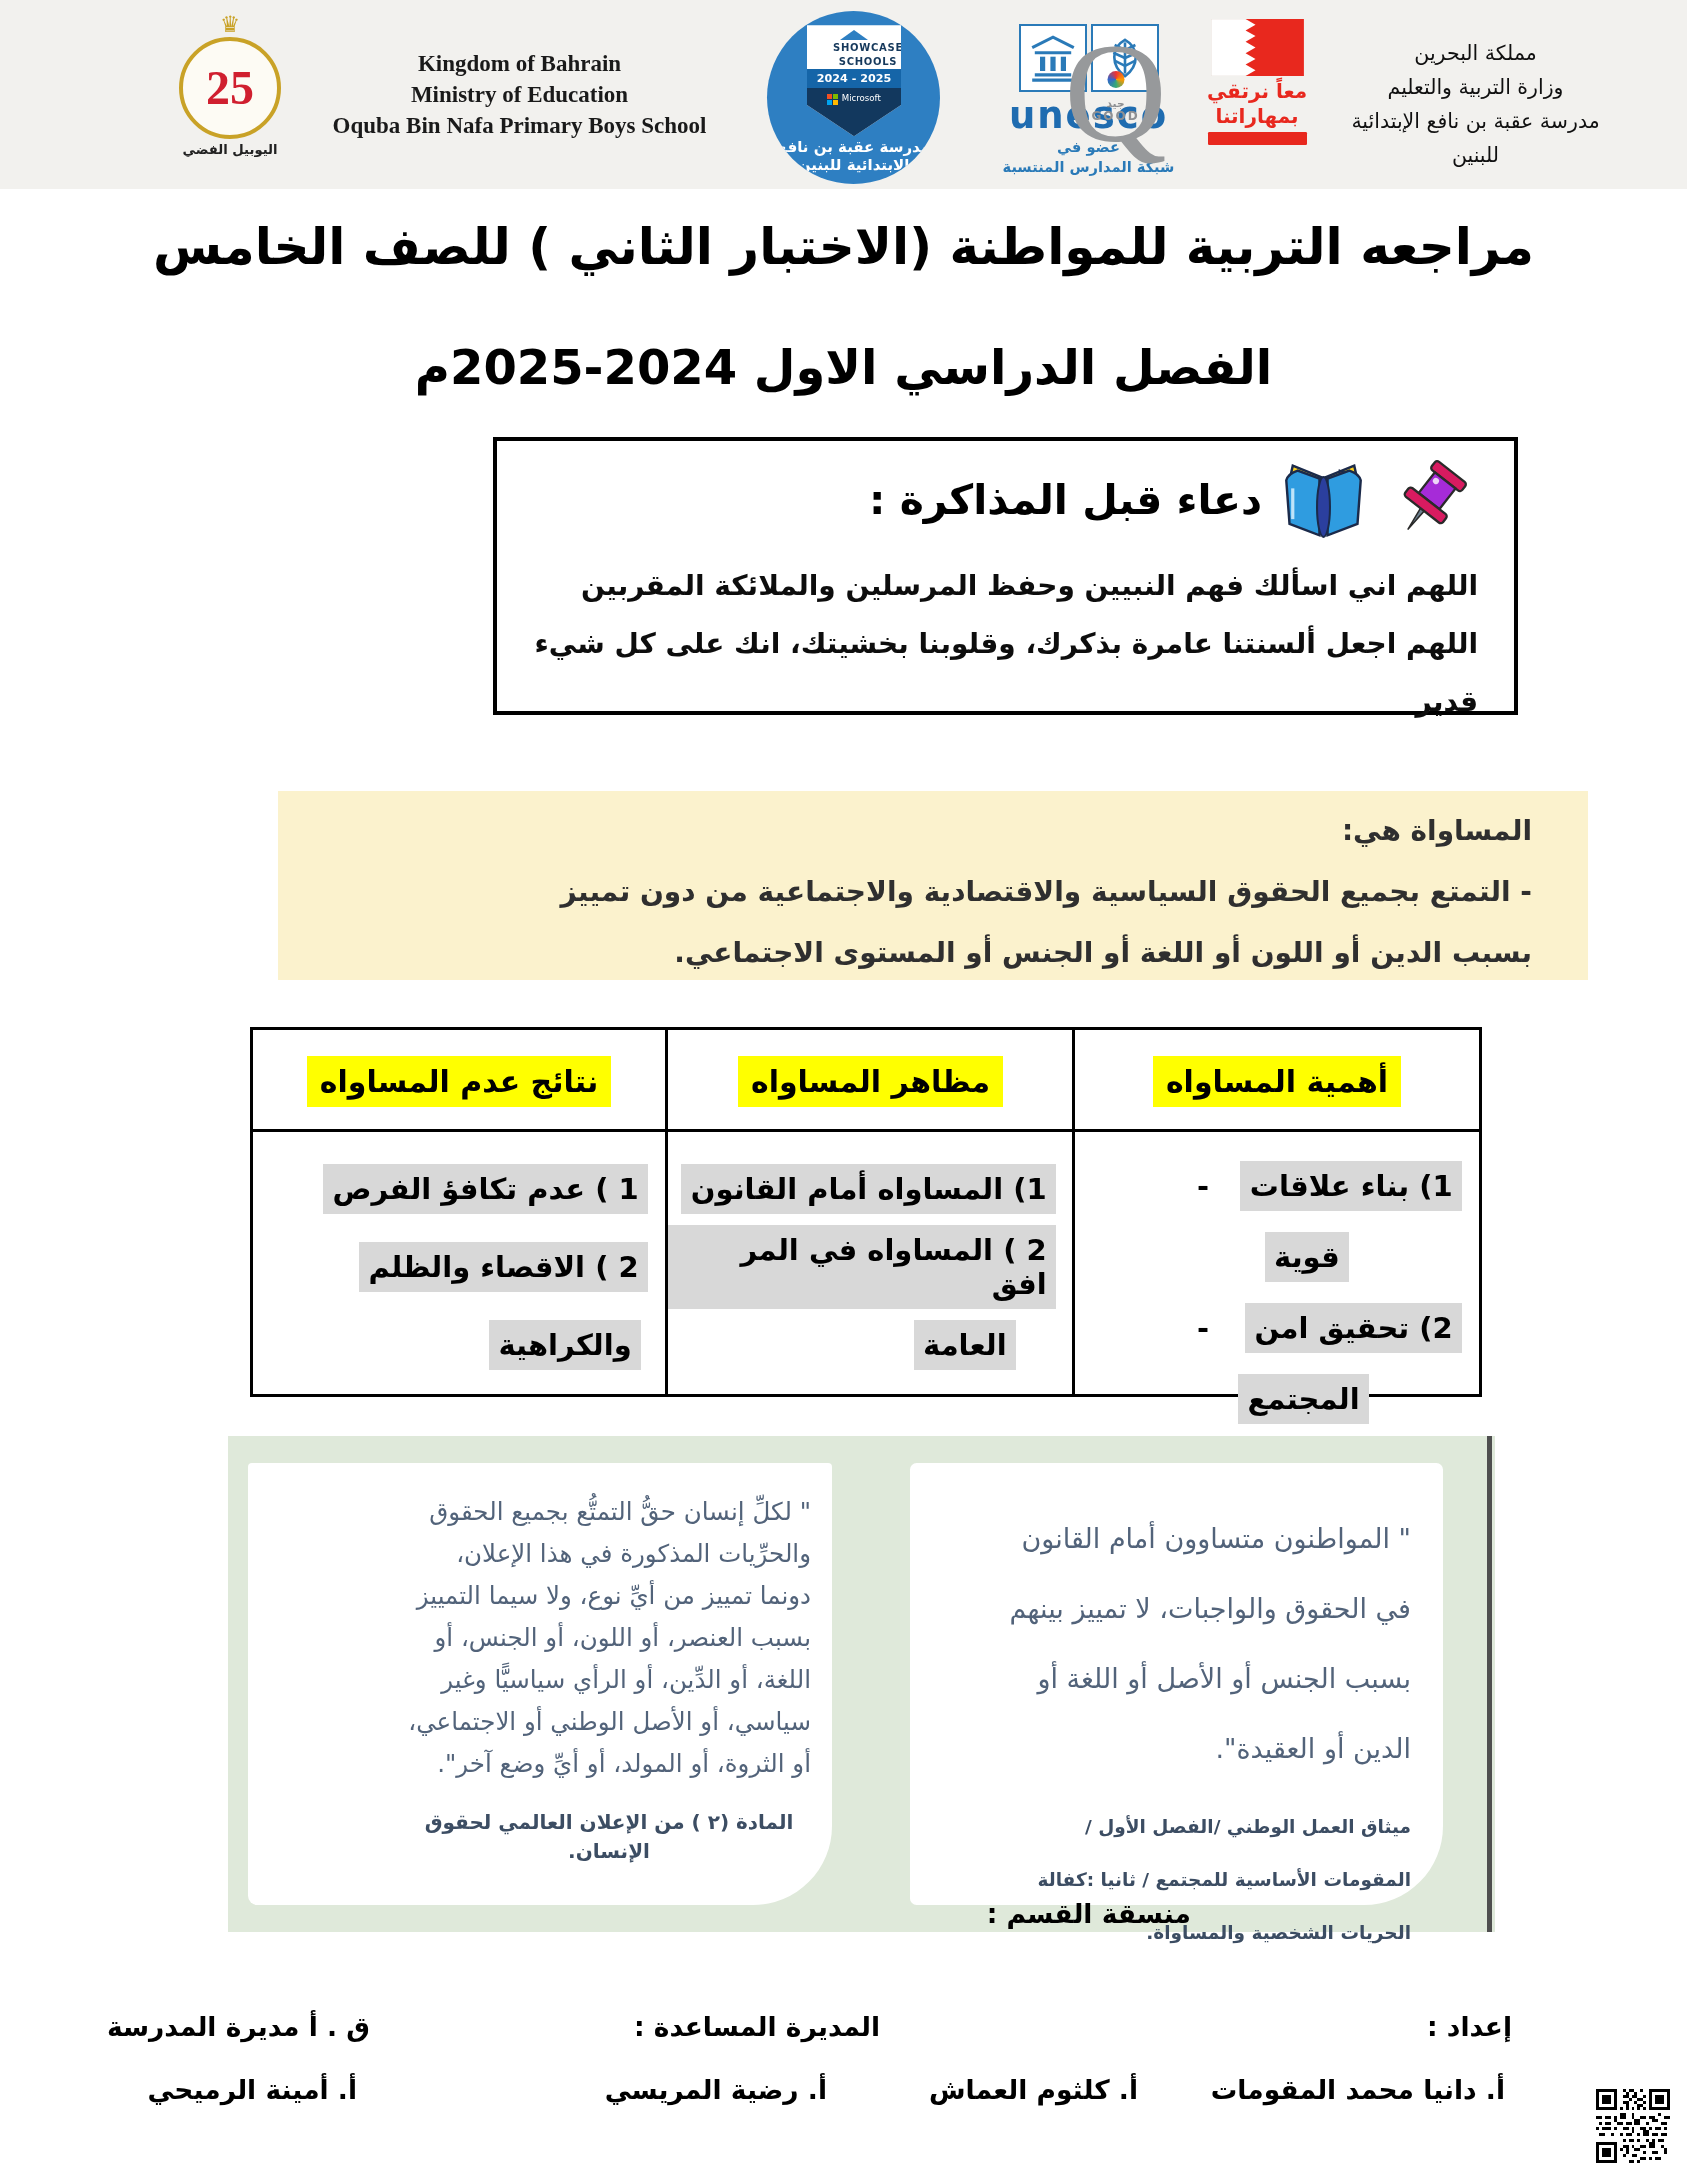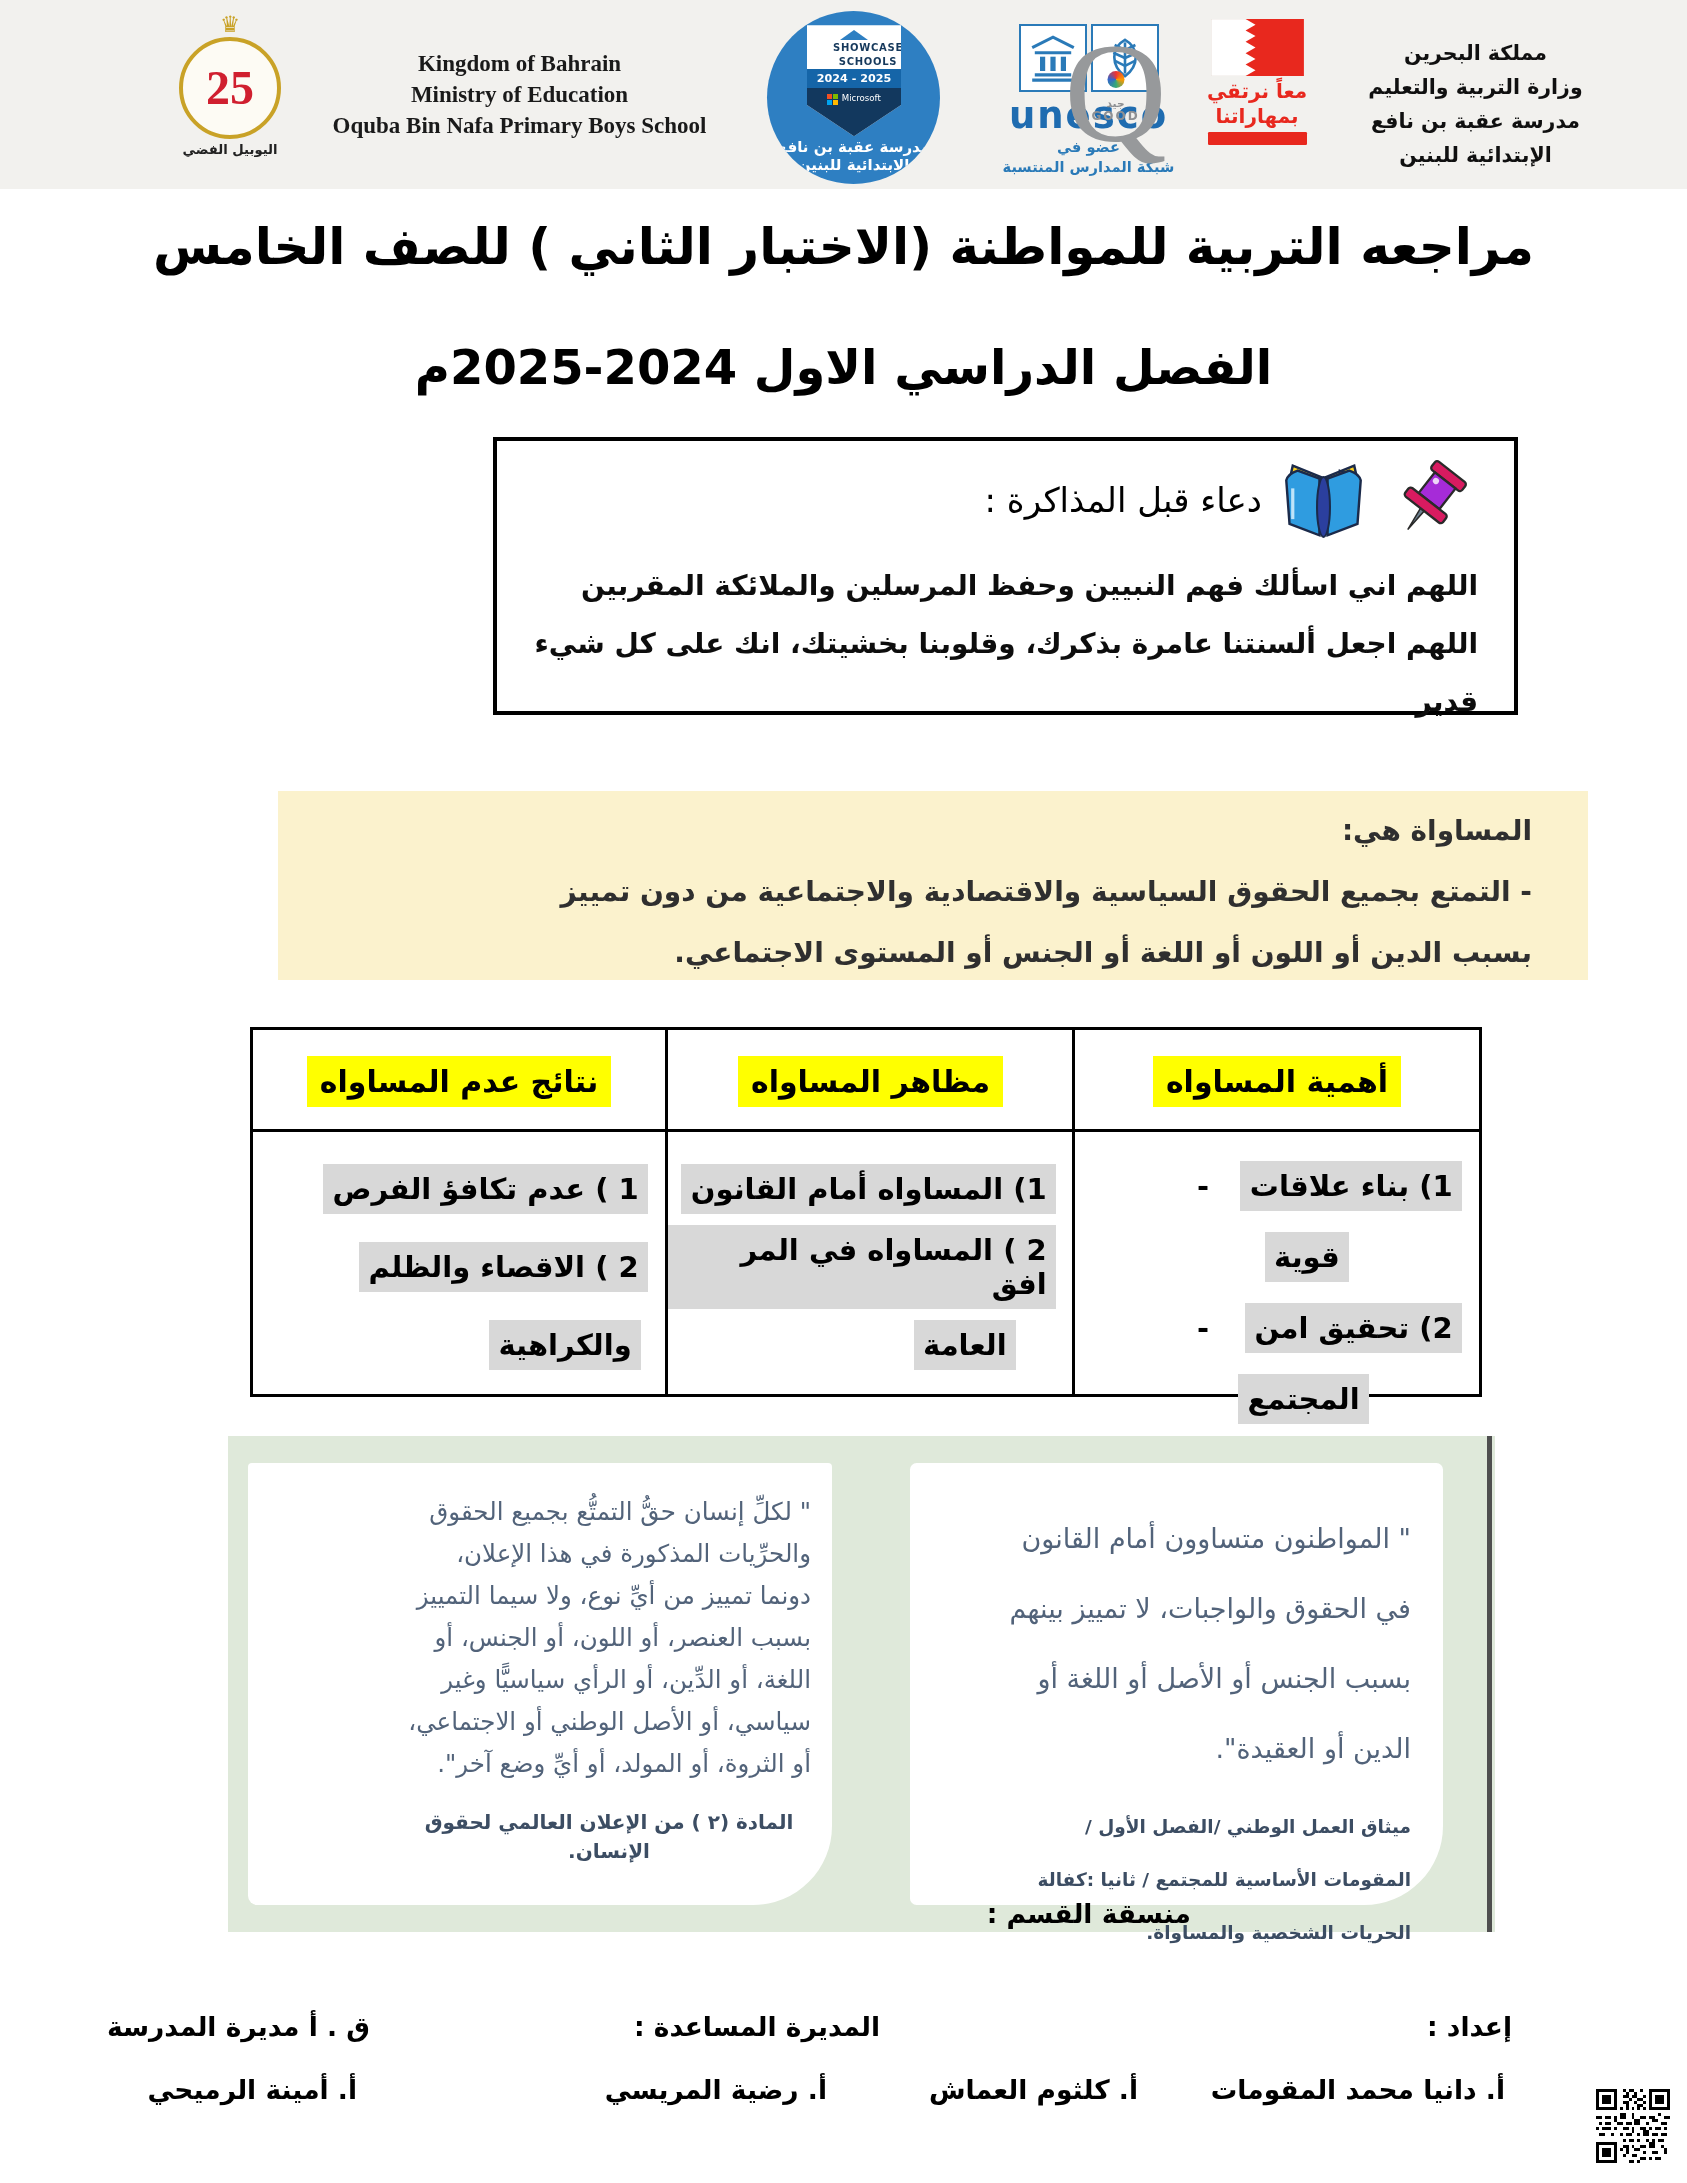--- a/index.html
+++ b/index.html
@@ -37,30 +37,30 @@
   .qlogo{left:1051px;top:18.5px;width:129px;height:155px;text-align:center;}
   .qlogo .q{font-family:"Liberation Serif",serif;font-size:142px;line-height:149px;color:#97999b;}
   .qlogo .qc{position:absolute;left:50%;top:52px;transform:translateX(-50%);width:17px;height:17px;border-radius:50%;
              background:conic-gradient(#e33,#f90,#3a7,#36c,#e33);}
   .qlogo .good{position:absolute;left:0;right:0;top:78px;color:#8e9093;font-weight:bold;}
   .qlogo .good .ar{font-size:10.6px;display:block;}
   .qlogo .good .en{font-size:12px;letter-spacing:2px;display:block;}
   .skills{left:1199px;top:18.5px;width:116px;text-align:center;}
   .skills .txt{color:#e8281e;font-weight:bold;font-size:20px;line-height:24px;margin-top:1.3px;}
   .skills .banner{width:99px;height:13.2px;background:#e8281e;margin:4px auto 0;border-radius:1.3px;}
-  .ministry-ar{left:1340px;top:36px;width:271px;text-align:center;font-weight:bold;font-size:20.5px;line-height:34px;color:#101010;}
+  .ministry-ar{left:1340px;top:36px;width:271px;text-align:center;font-weight:normal;font-size:20.5px;line-height:34px;color:#101010;}
 
   
   .title1{left:0;right:0;top:218px;text-align:center;font-size:50px;font-weight:bold;color:#000;}
   .title2{left:0;right:0;top:339px;text-align:center;font-size:48px;font-weight:bold;color:#000;}
 
   
   .prayer{left:493px;top:437px;width:1025px;height:278px;border:4.6px solid #000;background:#fff;box-sizing:border-box;}
   .prayer-head{direction:rtl;display:flex;align-items:center;justify-content:flex-start;gap:12px;padding:14.6px 40px 0 0;}
-  .prayer-head .t{font-size:34px;font-weight:normal;color:#000;}
+  .prayer-head .t{font-size:41px;font-weight:bold;color:#000;}
   .prayer-lines{direction:rtl;text-align:right;padding:12px 36px 0 26.5px;font-size:28px;font-weight:600;line-height:58px;color:#0d0d0d;}
 
   
   .eqbox{left:278px;top:791px;width:1310px;height:189px;background:#fbf2cd;box-sizing:border-box;
          direction:rtl;text-align:right;padding:9.3px 56px 0 40px;font-size:28px;font-weight:600;color:#2f2f2f;line-height:61px;}
 
   
   .tbl{left:250px;top:1027px;width:1232px;height:370px;border:3.3px solid #000;box-sizing:border-box;background:#fff;}
   .tbl .hsep{position:absolute;left:0;right:0;top:99px;height:3.3px;background:#000;}
   .tbl .vsep{position:absolute;top:0;height:100%;width:2.6px;background:#000;}

